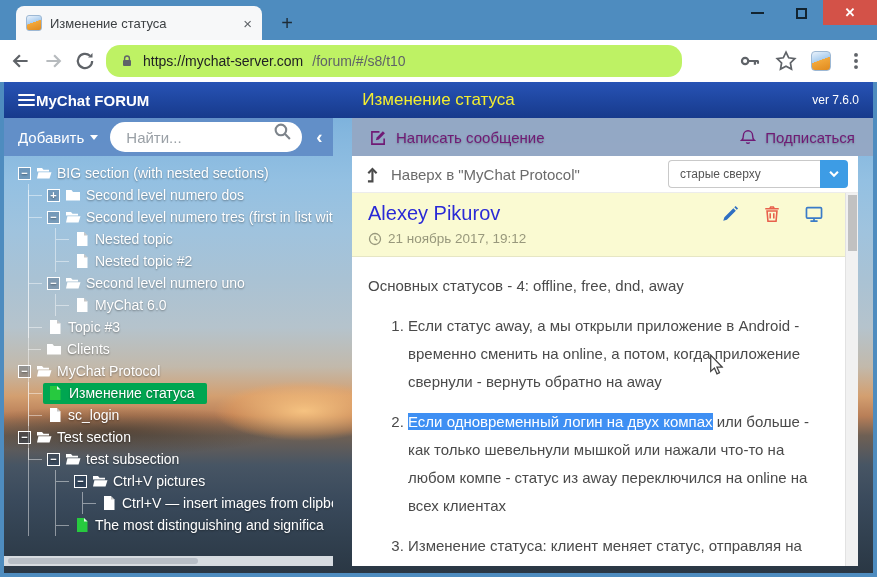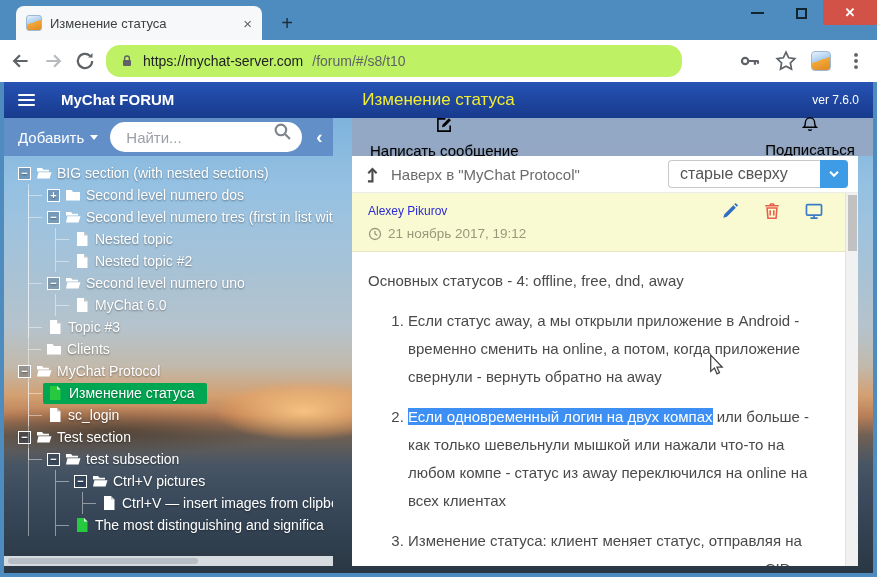--- a/index.html
+++ b/index.html
@@ -40,38 +40,38 @@
   .photo{position:absolute;inset:0;
     background:
       radial-gradient(120px 40px at 300px 67%, rgba(255,205,135,.85), rgba(255,170,90,.25) 60%, transparent 75%),
       radial-gradient(240px 34px at 110px 71%, rgba(45,38,30,.5), transparent 72%),
       radial-gradient(260px 30px at 560px 70%, rgba(45,40,32,.35), transparent 75%),
       linear-gradient(180deg,#6fa8d8 0%,#83b6de 10%,#93c0e2 20%,#9fc3de 30%,#a9c2d4 40%,
         #b5c3cc 50%,#c2b9ab 58%,#d39f70 64%,#b97f58 68%,#6f6054 72%,#475564 78%,
         #3a4a5c 85%,#31404f 93%,#2a3744 100%);}
   .app-header{position:absolute;top:0;left:0;right:0;height:36px;
       background:linear-gradient(#2753b5,#173a8c);display:flex;align-items:center;padding:0 14px;box-sizing:border-box;}
-  .brand{display:flex;gap:26px;color:#fff;font-size:15px;font-weight:bold;}
+  .brand{display:flex;align-items:center;gap:1px;color:#fff;font-size:15px;font-weight:bold;}
   .burger i{display:block;width:17px;height:2.5px;background:#fff;margin:2.5px 0;border-radius:1px;}
   .app-title{position:absolute;left:0;right:0;text-align:center;color:#f4ee30;font-size:17px;pointer-events:none;}
   .ver{margin-left:auto;color:#fff;font-size:12px;position:relative;z-index:1;}
   .tb-left{position:absolute;top:36px;left:0;width:329px;height:38px;background:rgba(96,140,198,.93);
       display:flex;align-items:center;padding:0 14px;gap:12px;box-sizing:border-box;}
   .add-btn{color:#fff;font-size:15px;display:flex;align-items:center;gap:6px;white-space:nowrap;}
   .caret{width:0;height:0;border-left:4px solid transparent;border-right:4px solid transparent;border-top:5px solid #fff;}
   .searchbox{flex:1;height:30px;background:#fff;border-radius:15px;display:flex;
       padding:0 10px 0 14px;box-sizing:border-box;max-width:192px;}
   .searchbox input{border:none;outline:none;flex:1;min-width:0;font-size:15px;color:#333;background:transparent;
       font-family:"Liberation Sans",sans-serif;}
   .searchbox input::placeholder{color:#9aa0a6;}
   .search-ic{width:19px;height:19px;color:#7d848b;flex:none;}
   .collapse{color:#fff;font-size:19px;font-weight:bold;padding:0 2px;}
   .tb-right{position:absolute;top:36px;left:348px;right:0;height:38px;background:rgba(148,167,195,.93);
       display:flex;align-items:center;padding:0 18px;box-sizing:border-box;color:#fff;}
-  .tb-btn{display:flex;align-items:center;gap:9px;font-size:15px;color:#000000;text-shadow:0 1px 2px rgba(0,0,0,.25);flex-direction:column;}
+  .tb-btn{display:flex;align-items:center;gap:9px;font-size:15px;color:#701a75;text-shadow:0 1px 2px rgba(0,0,0,.25);}
   .tb-right .sub{margin-left:auto;}
   
   .tree{position:absolute;top:74px;left:0;width:329px;bottom:17px;overflow:hidden;padding:6px 0 0 0;
         color:#fff;font-size:14px;z-index:1;}
   .root-spine{position:absolute;left:24px;top:34px;height:270px;width:1px;background:rgba(255,255,255,.45);}
   .trow{display:flex;align-items:center;height:22px;gap:5px;white-space:nowrap;padding-left:14px;
         text-shadow:0 1px 2px rgba(0,0,0,.4);position:relative;z-index:1;}
   .kids{margin-left:24px;border-left:1px solid rgba(255,255,255,.45);}
   .kids .kids{margin-left:26px;}
   .kids .trow{padding-left:0;}
@@ -89,31 +89,31 @@
   .tree-hthumb{position:absolute;left:4px;top:2px;width:190px;height:6px;background:#b7bec6;border-radius:3px;}
   
   .panel{position:absolute;top:74px;left:348px;right:15px;bottom:7px;background:#fff;
          display:flex;flex-direction:column;z-index:1;}
   .pnav{height:37px;flex:none;display:flex;align-items:center;padding:0 10px 0 12px;gap:9px;
         border-bottom:1px solid #ececec;box-sizing:border-box;}
   .up-ic{width:18px;height:18px;color:#4a4a4a;flex:none;}
   .up-label{color:#6b6b6b;font-size:15px;white-space:nowrap;}
   .sort{margin-left:auto;display:flex;align-items:stretch;height:28px;}
   .sort-value{width:152px;border:1px solid #c9c9c9;border-right:none;border-radius:4px 0 0 4px;
-        display:flex;align-items:center;padding:0 11px;font-size:16px;color:#555;box-sizing:border-box;}
+        display:flex;align-items:center;padding:0 11px;font-size:12px;color:#555;box-sizing:border-box;}
   .sort-btn{width:28px;background:#3d9ce5;border-radius:0 4px 4px 0;display:flex;align-items:center;
         justify-content:center;color:#fff;}
   .sort-btn svg{width:14px;height:14px;}
   .scrollwrap{flex:1;position:relative;overflow:hidden;}
   .vscroll{position:absolute;top:0;right:0;bottom:0;width:13px;background:#f1f1f1;border-left:1px solid #e2e2e2;box-sizing:border-box;}
   .vthumb{position:absolute;top:2px;left:2px;width:9px;height:56px;background:#c1c1c1;}
   .post{margin-right:13px;}
   .post-head{background:#fafad2;padding:9px 16px 10px;border-bottom:1px solid #e6e6c4;}
   .ph-row{display:flex;align-items:center;}
-  .author{color:#2a2ad6;font-size:12px;}
+  .author{color:#2a2ad6;font-size:20px;}
   .ph-icons{margin-left:auto;display:flex;align-items:center;gap:24px;padding-right:6px;}
   .ph-icons svg{width:18px;height:18px;}
   .edit-ic{color:#2f6fc2;} .trash-ic{color:#e8604c;} .monitor-ic{color:#3a7bc8;}
   .date-row{display:flex;align-items:center;gap:6px;margin-top:6px;color:#98987c;font-size:13.5px;}
   .clock-ic{width:14px;height:14px;color:#98987c;}
   .post-body{padding:15px 24px 0 16px;font-size:15px;line-height:28px;color:#4a4a4a;}
   .post-body p{margin:0 0 12px 0;}
   .post-body ol{margin:0 0 0 22px;padding-left:18px;}
   .post-body li{margin-bottom:12px;}
   .hl{background:#3e8ff3;color:#fff;}

